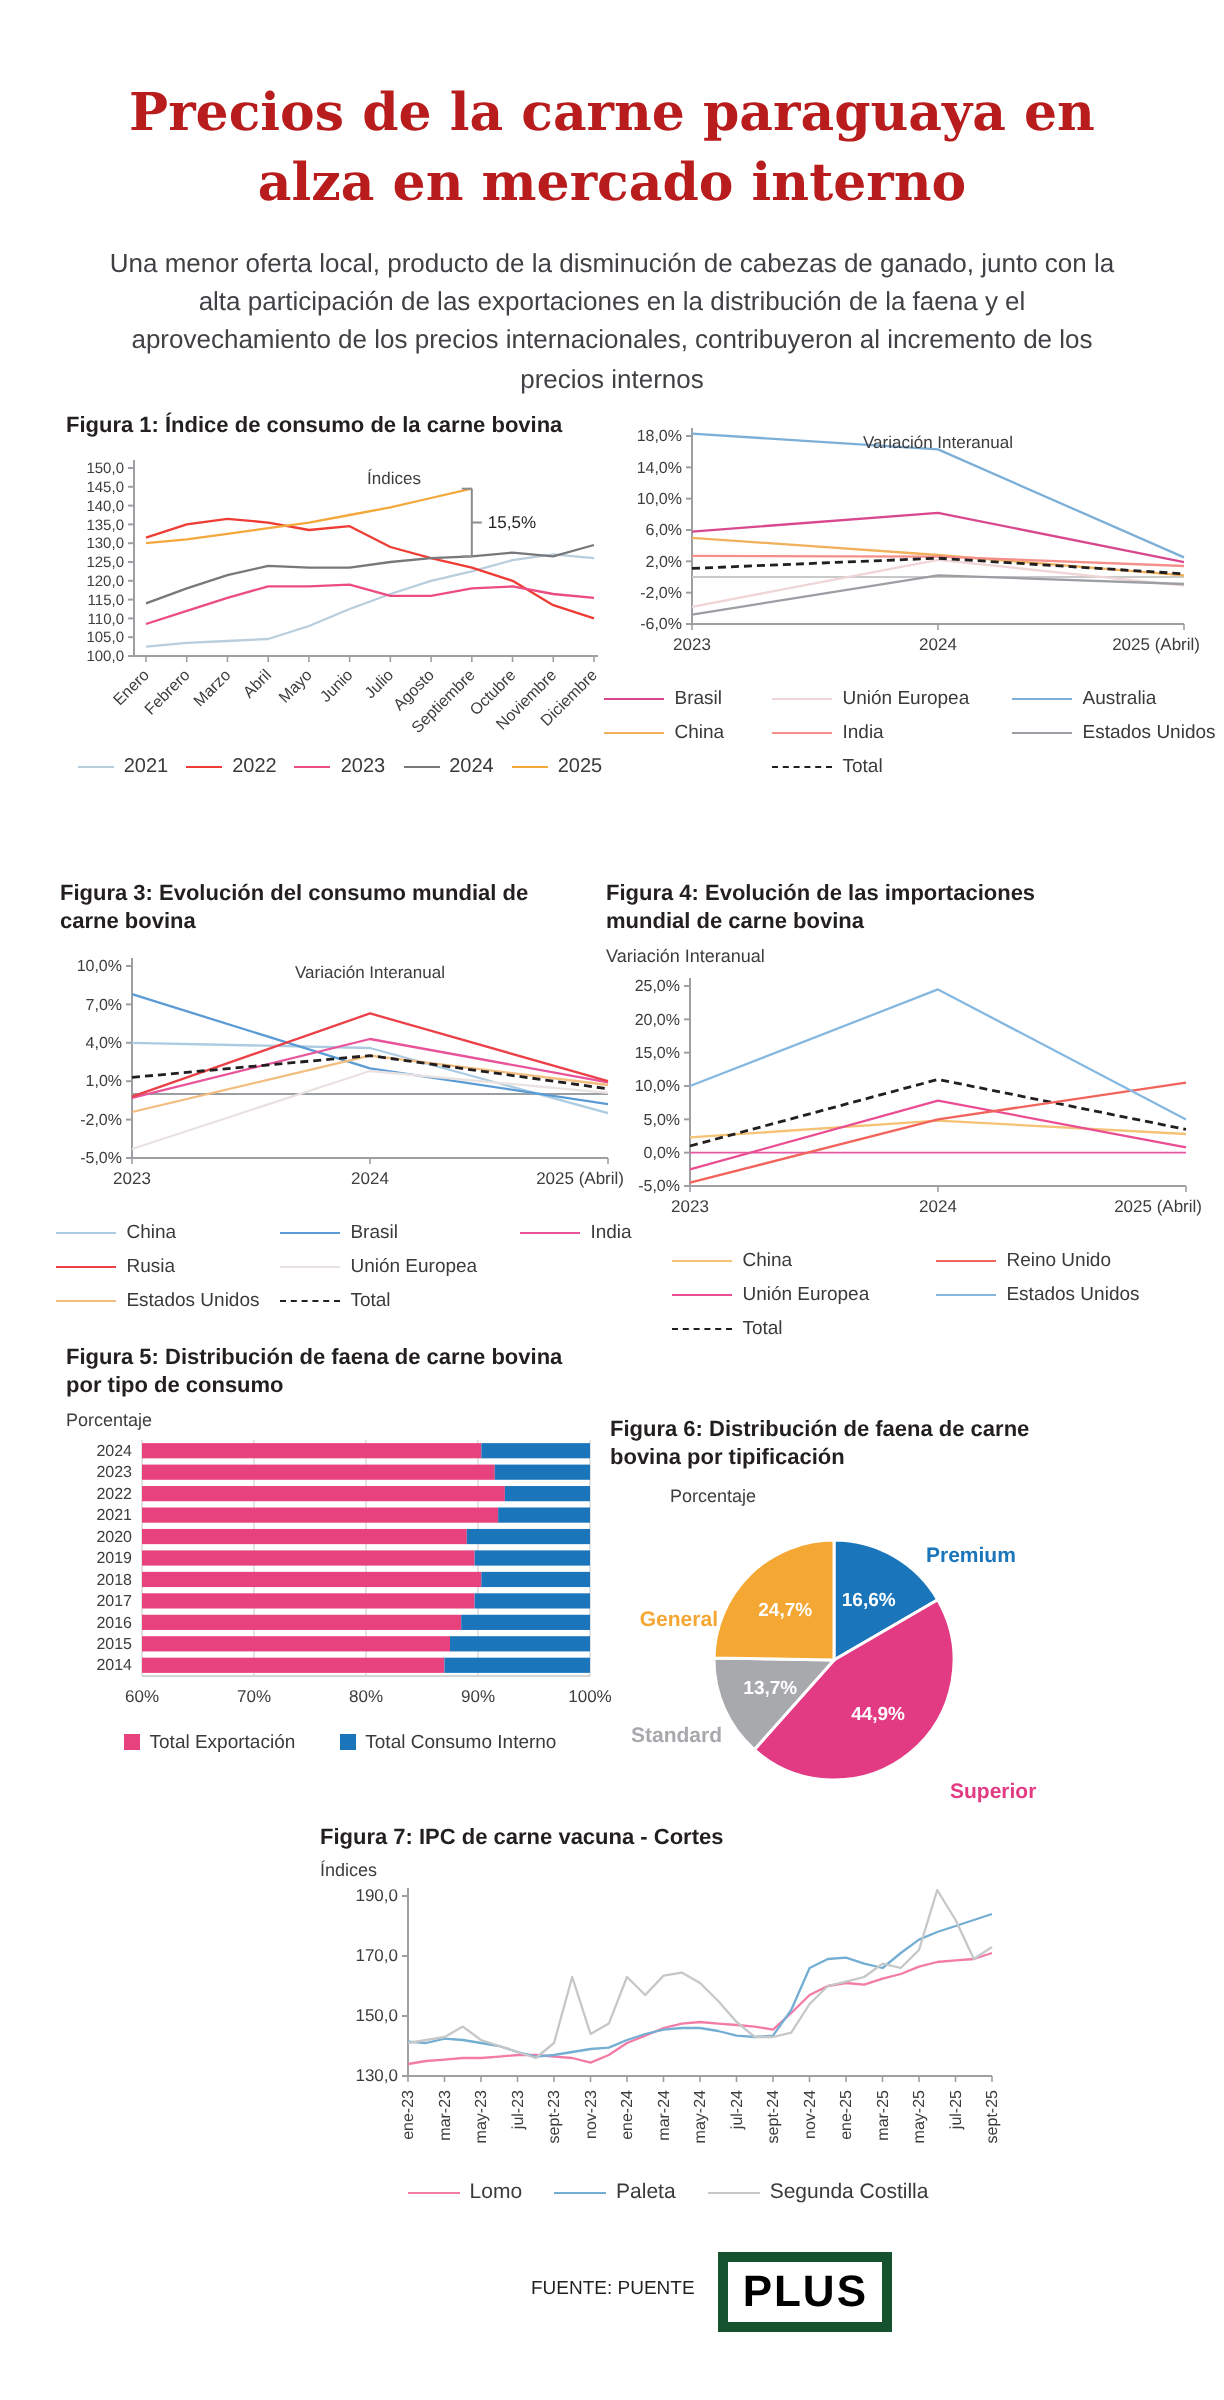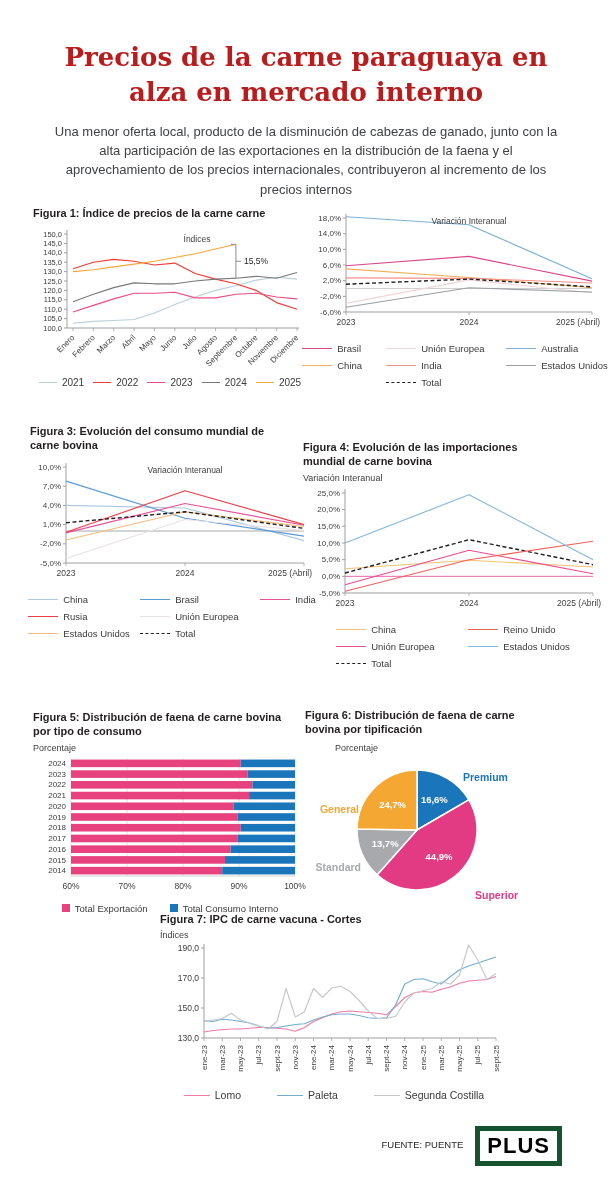--- a/index.html
+++ b/index.html
@@ -5,51 +5,51 @@
   html,body{margin:0;padding:0;background:#ffffff;}
   .page{position:relative;width:612px;height:1200px;background:#fff;overflow:hidden;
         font-family:"Liberation Sans",sans-serif;color:#231f20;}
   .page-title{position:absolute;top:40px;left:48px;right:48px;margin:0;text-align:center;
         font-family:"DejaVu Serif",serif;font-weight:700;font-size:26px;line-height:1.35;color:#b91c1c;}
   .page-subtitle{position:absolute;top:122px;left:52px;right:52px;margin:0;text-align:center;
         font-size:13px;line-height:1.48;color:#3f4144;}
   .fig{position:absolute;}
   #fig1{left:33px;top:206px;width:274px;}
   #fig2{left:308px;top:206px;width:294px;}
-  #fig3{left:30px;top:424px;width:284px;}
+  #fig3{left:30px;top:440px;width:284px;}
   #fig4{left:303px;top:440px;width:300px;}
-  #fig5{left:33px;top:710px;width:274px;}
+  #fig5{left:33px;top:672px;width:274px;}
   #fig6{left:305px;top:708px;width:300px;}
   #fig7{left:160px;top:912px;width:348px;}
   .fig-title{margin:0 0 4px 0;font-size:11px;font-weight:bold;line-height:1.3;color:#231f20;}
   .sub-label{font-size:9px;color:#3d3d3f;margin:0 0 2px 0;}
   .corner-label{font-size:9px;color:#3d3d3f;margin:2px 0 3px 0;}
   .legend{display:grid;justify-content:center;margin-top:3px;row-gap:6px;}
   .legend .cell{display:flex;align-items:center;gap:5px;min-height:11px;}
   .legend .sw{display:inline-block;height:0;border-top-style:solid;border-top-width:1.6px;flex:0 0 auto;}
   .legend .sw.dash{border-top-style:dashed;}
   .legend .sq{display:inline-block;width:8px;height:8px;flex:0 0 auto;}
   .legend .lbl{color:#3a3a3c;white-space:nowrap;}
-  footer{position:absolute;top:1126px;left:0;width:562px;display:flex;justify-content:flex-end;
+  footer{position:absolute;top:1126px;left:0;width:446px;display:flex;justify-content:flex-end;
          align-items:center;gap:12px;}
   .footer-text{text-align:right;font-size:9.5px;line-height:1.55;color:#231f20;}
   .logo-box{border:5px solid #14532d;padding:0 7px;font-weight:bold;font-size:22px;
             letter-spacing:1px;color:#000;line-height:1.35;}
   svg text{font-family:"Liberation Sans",sans-serif;}
 </style>
 </head>
 <body>
 
 <div class="page">
 
   <h1 class="page-title">Precios de la carne paraguaya en alza en mercado interno</h1>
   <p class="page-subtitle">Una menor oferta local, producto de la disminución de cabezas de ganado, junto con la alta participación de las exportaciones en la distribución de la faena y el aprovechamiento de los precios internacionales, contribuyeron al incremento de los precios internos</p>
 
   <section class="fig" id="fig1">
-    <h2 class="fig-title">Figura 1: Índice de precios de la carne carne</h2>
+    <h2 class="fig-title">Figura 1: Índice de consumo de la carne bovina</h2>
     <div><svg width="274" height="146" viewBox="0 0 274 146">
           <line x1="34" y1="6" x2="34" y2="104" stroke="#9d9fa2" stroke-width="1"></line>
           <line x1="34" y1="104" x2="266" y2="104" stroke="#9d9fa2" stroke-width="1"></line>
           <line x1="31" y1="104" x2="34" y2="104" stroke="#9d9fa2" stroke-width="1"></line>
           <text x="29" y="106.6" text-anchor="end" font-size="7.5" fill="#3d3d3f" font-weight="normal">100,0</text>
           <line x1="31" y1="94.6" x2="34" y2="94.6" stroke="#9d9fa2" stroke-width="1"></line>
           <text x="29" y="97.19999999999999" text-anchor="end" font-size="7.5" fill="#3d3d3f" font-weight="normal">105,0</text>
           <line x1="31" y1="85.2" x2="34" y2="85.2" stroke="#9d9fa2" stroke-width="1"></line>
           <text x="29" y="87.8" text-anchor="end" font-size="7.5" fill="#3d3d3f" font-weight="normal">110,0</text>
           <line x1="31" y1="75.8" x2="34" y2="75.8" stroke="#9d9fa2" stroke-width="1"></line>
@@ -440,21 +440,21 @@
           <text x="283.75" y="103" text-anchor="end" font-size="8" fill="#3d3d3f" font-weight="normal" transform="rotate(-90 283.75 103)">mar-25</text>
           <line x1="299.5" y1="96" x2="299.5" y2="99" stroke="#9d9fa2" stroke-width="0.8"></line>
           <text x="302" y="103" text-anchor="end" font-size="8" fill="#3d3d3f" font-weight="normal" transform="rotate(-90 302 103)">may-25</text>
           <line x1="317.75" y1="96" x2="317.75" y2="99" stroke="#9d9fa2" stroke-width="0.8"></line>
           <text x="320.25" y="103" text-anchor="end" font-size="8" fill="#3d3d3f" font-weight="normal" transform="rotate(-90 320.25 103)">jul-25</text>
           <line x1="336" y1="96" x2="336" y2="99" stroke="#9d9fa2" stroke-width="0.8"></line>
           <text x="338.5" y="103" text-anchor="end" font-size="8" fill="#3d3d3f" font-weight="normal" transform="rotate(-90 338.5 103)">sept-25</text>
           <polyline points="44.0,90.0 53.1,88.5 62.3,87.8 71.4,87.0 80.5,87.0 89.6,86.3 98.8,85.5 107.9,85.5 117.0,86.3 126.1,87.0 135.3,89.3 144.4,85.5 153.5,79.5 162.6,75.8 171.8,72.0 180.9,69.8 190.0,69.0 199.1,69.8 208.3,70.5 217.4,71.3 226.5,72.8 235.6,64.5 244.8,55.5 253.9,51.0 263.0,49.5 272.1,50.3 281.3,47.3 290.4,45.0 299.5,41.3 308.6,39.0 317.8,38.2 326.9,37.5 336.0,34.5" fill="none" stroke="#f27ba7" stroke-width="1.15" stroke-linejoin="round"></polyline>
           <polyline points="44.0,78.8 53.1,79.5 62.3,77.3 71.4,78.0 80.5,79.5 89.6,81.0 98.8,84.0 107.9,86.3 117.0,85.5 126.1,84.0 135.3,82.5 144.4,81.8 153.5,78.0 162.6,75.0 171.8,72.8 180.9,72.0 190.0,72.0 199.1,73.5 208.3,75.8 217.4,76.5 226.5,75.8 235.6,63.0 244.8,42.0 253.9,37.5 263.0,36.8 272.1,39.8 281.3,42.0 290.4,34.5 299.5,27.8 308.6,24.0 317.8,21.0 326.9,18.0 336.0,15.0" fill="none" stroke="#74aed2" stroke-width="1.15" stroke-linejoin="round"></polyline>
           <polyline points="44.0,79.5 53.1,78.0 62.3,76.5 71.4,71.3 80.5,78.0 89.6,81.0 98.8,84.0 107.9,87.0 117.0,79.5 126.1,46.5 135.3,75.0 144.4,69.8 153.5,46.5 162.6,55.5 171.8,45.8 180.9,44.3 190.0,49.5 199.1,58.5 208.3,69.0 217.4,76.5 226.5,76.5 235.6,74.3 244.8,60.0 253.9,51.0 263.0,48.8 272.1,46.5 281.3,39.8 290.4,42.0 299.5,33.0 308.6,3.0 317.8,18.0 326.9,37.5 336.0,31.5" fill="none" stroke="#c5c7c9" stroke-width="1.15" stroke-linejoin="round"></polyline>
-        </svg><div class="legend" style="grid-template-columns: auto auto auto; column-gap: 36px; font-size: 10.5px;">
+        </svg><div class="legend" style="grid-template-columns: auto auto auto; column-gap: 16px; font-size: 10.5px;">
           <div class="cell">
             <span class="sw" style="width: 26px; border-top-color: rgb(242, 123, 167);"></span>
             <span class="lbl">Lomo</span>
           </div>
           <div class="cell">
             <span class="sw" style="width: 26px; border-top-color: rgb(116, 174, 210);"></span>
             <span class="lbl">Paleta</span>
           </div>
           <div class="cell">
             <span class="sw" style="width: 26px; border-top-color: rgb(197, 199, 201);"></span>

